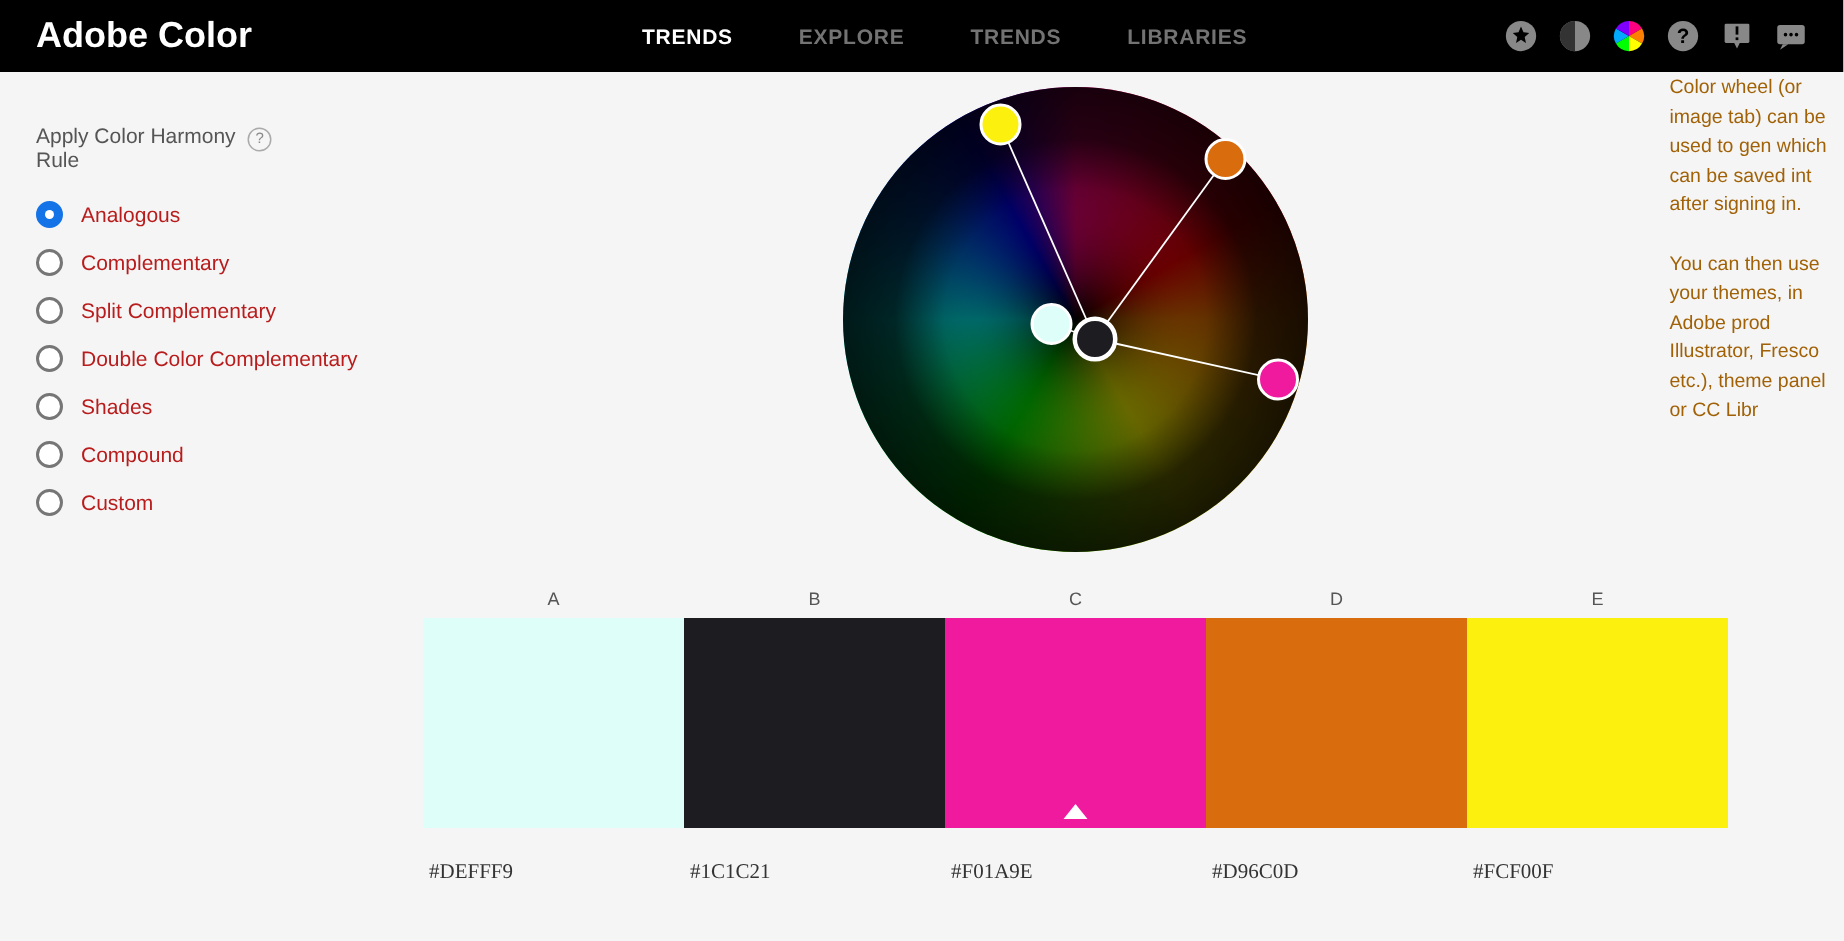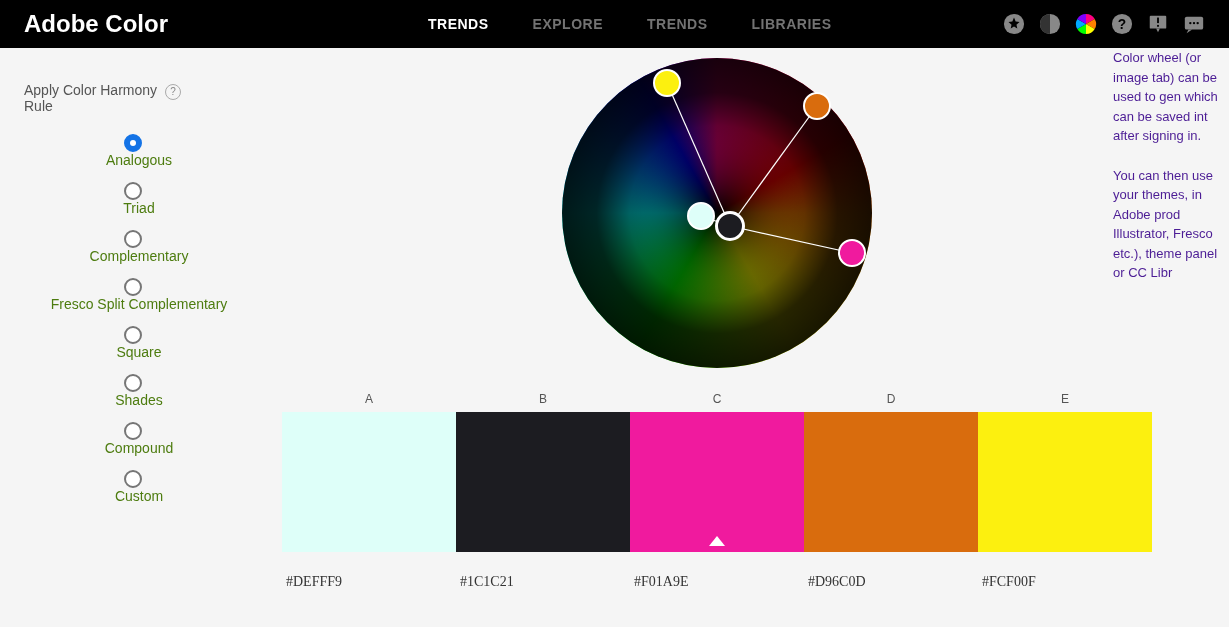--- a/index.html
+++ b/index.html
@@ -58,21 +58,21 @@
   .sidebar-header {
     font-size: 14px;
     color: #555;
     display:flex; margin-top:20px;
   }
   .sidebar-header .q { margin-left:8px; }
   .qcircle { width:16px;height:16px;border-radius:50%;border:1px solid #aaa;display:inline-flex;align-items:center;justify-content:center;font-size:10px;color:#888;}
   .rules { margin-top:20px; }
   .rule {
     display:flex; align-items:center; margin-bottom:14px;
-    cursor:pointer; color:#4d7c0f; font-size:14px;flex-direction:column;
+    cursor:pointer; color:#b91c1c; font-size:14px;
   }
   .radio {
     width:18px;height:18px;border-radius:50%;border:2px solid #767676;margin-right:12px;
     position:relative; background:#fff;
   }
   .rule.selected .radio { border-color:#1473e6; background:#1473e6; }
   .rule.selected .radio::after {
     content:""; position:absolute; width:6px;height:6px;border-radius:50%;background:#fff;
     top:4px; left:4px;
   }
@@ -119,21 +119,21 @@
   .swatch { flex:1; position:relative; cursor:pointer;}
   .swatch.active::after {
     content:""; position:absolute; bottom:6px; left:50%; transform:translateX(-50%);
     width:0;height:0;border-left:8px solid transparent;border-right:8px solid transparent;border-bottom:10px solid #fff;
   }
   .hex-row { display:flex; margin-top:22px; }
   .hex-row div { flex:1; text-align:left; font-size:14px; padding-left:4px;font-family:Liberation Serif, serif;}
 
   .info-panel {
     position:absolute; right:0; top:48px; width:120px;
-    font-size:13px; color:#4c1d95; line-height:1.5; padding:0 4px;
+    font-size:13px; color:#a16207; line-height:1.5; padding:0 4px;
   }
   .info-panel p { margin-bottom:20px; }
 </style>
 </head>
 <body>
 
 <header>
   <div class="logo">Adobe Color</div>
   <nav>
     <a class="active">TRENDS</a>
@@ -206,33 +206,29 @@
     </div>
     <span class="q"><span class="qcircle">?</span></span>
   </div>
   <div class="rules" id="rules">
       <div class="rule selected">
         <span class="radio"></span>
         <span>Analogous</span>
       </div>
       <div class="rule">
         <span class="radio"></span>
-        <span>Triad</span>
-      </div>
-      <div class="rule">
-        <span class="radio"></span>
         <span>Complementary</span>
       </div>
       <div class="rule">
         <span class="radio"></span>
-        <span>Fresco Split Complementary</span>
-      </div>
-      <div class="rule">
-        <span class="radio"></span>
-        <span>Square</span>
+        <span>Split Complementary</span>
+      </div>
+      <div class="rule">
+        <span class="radio"></span>
+        <span>Double Color Complementary</span>
       </div>
       <div class="rule">
         <span class="radio"></span>
         <span>Shades</span>
       </div>
       <div class="rule">
         <span class="radio"></span>
         <span>Compound</span>
       </div>
       <div class="rule">

